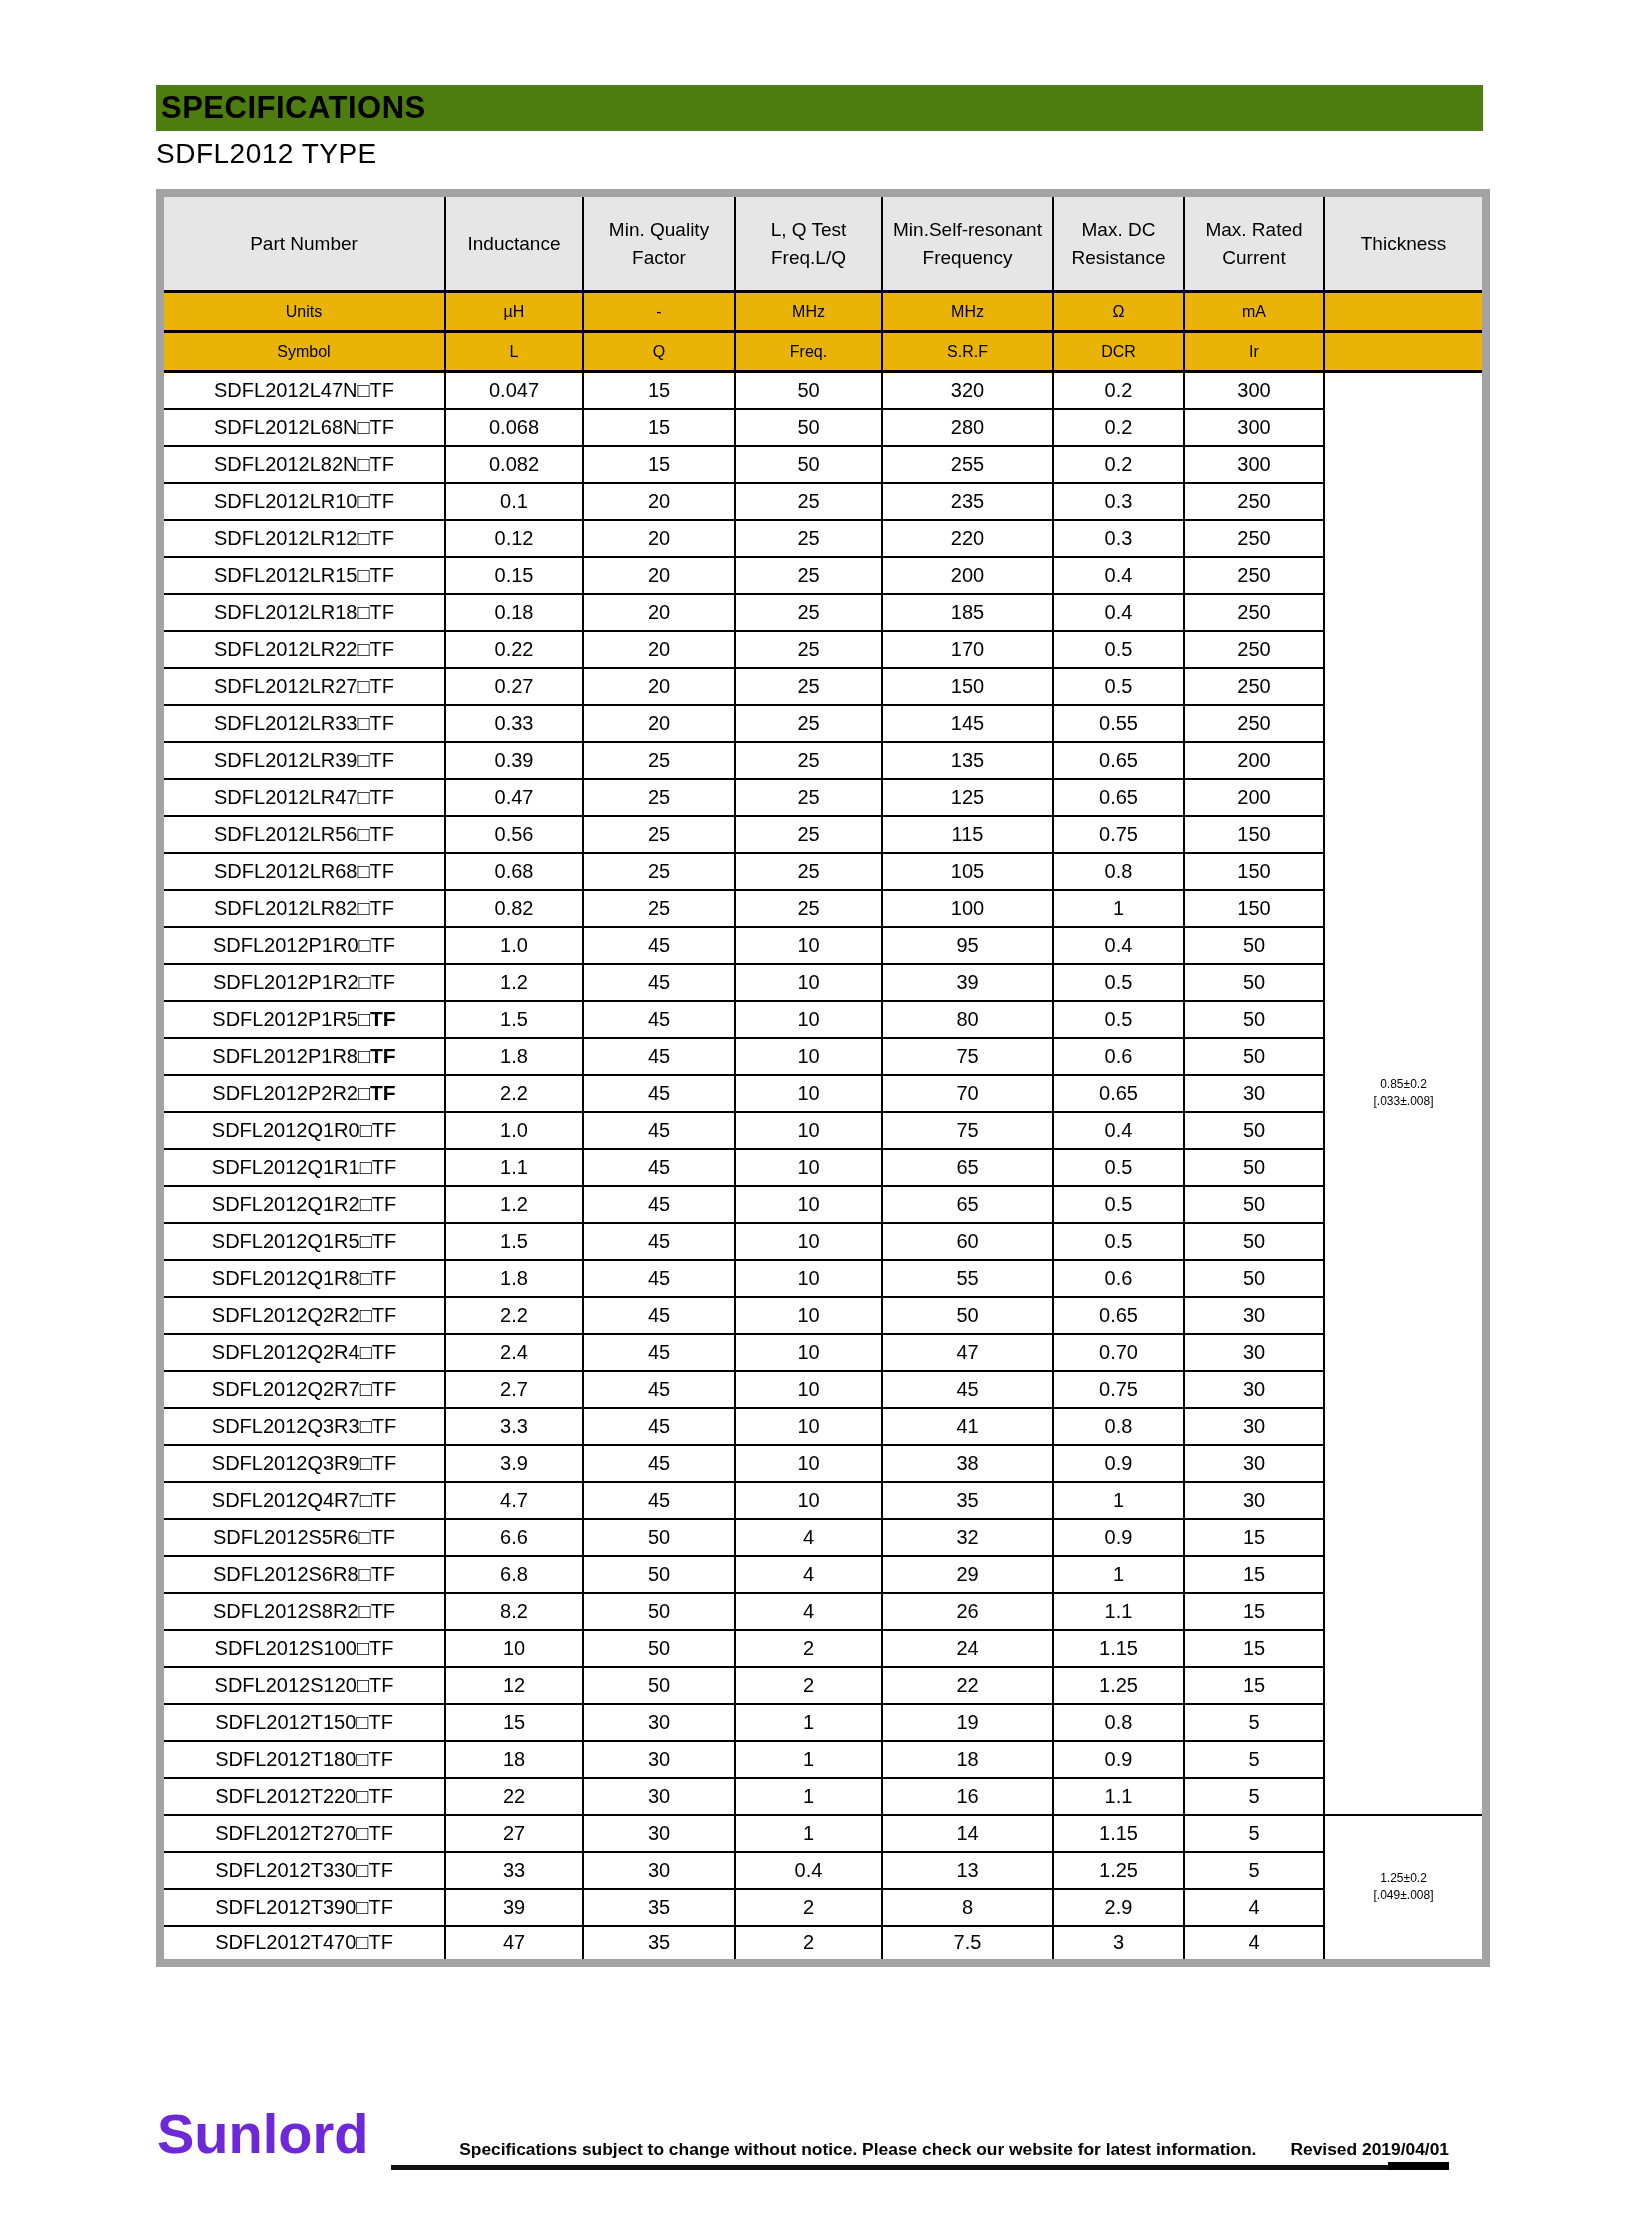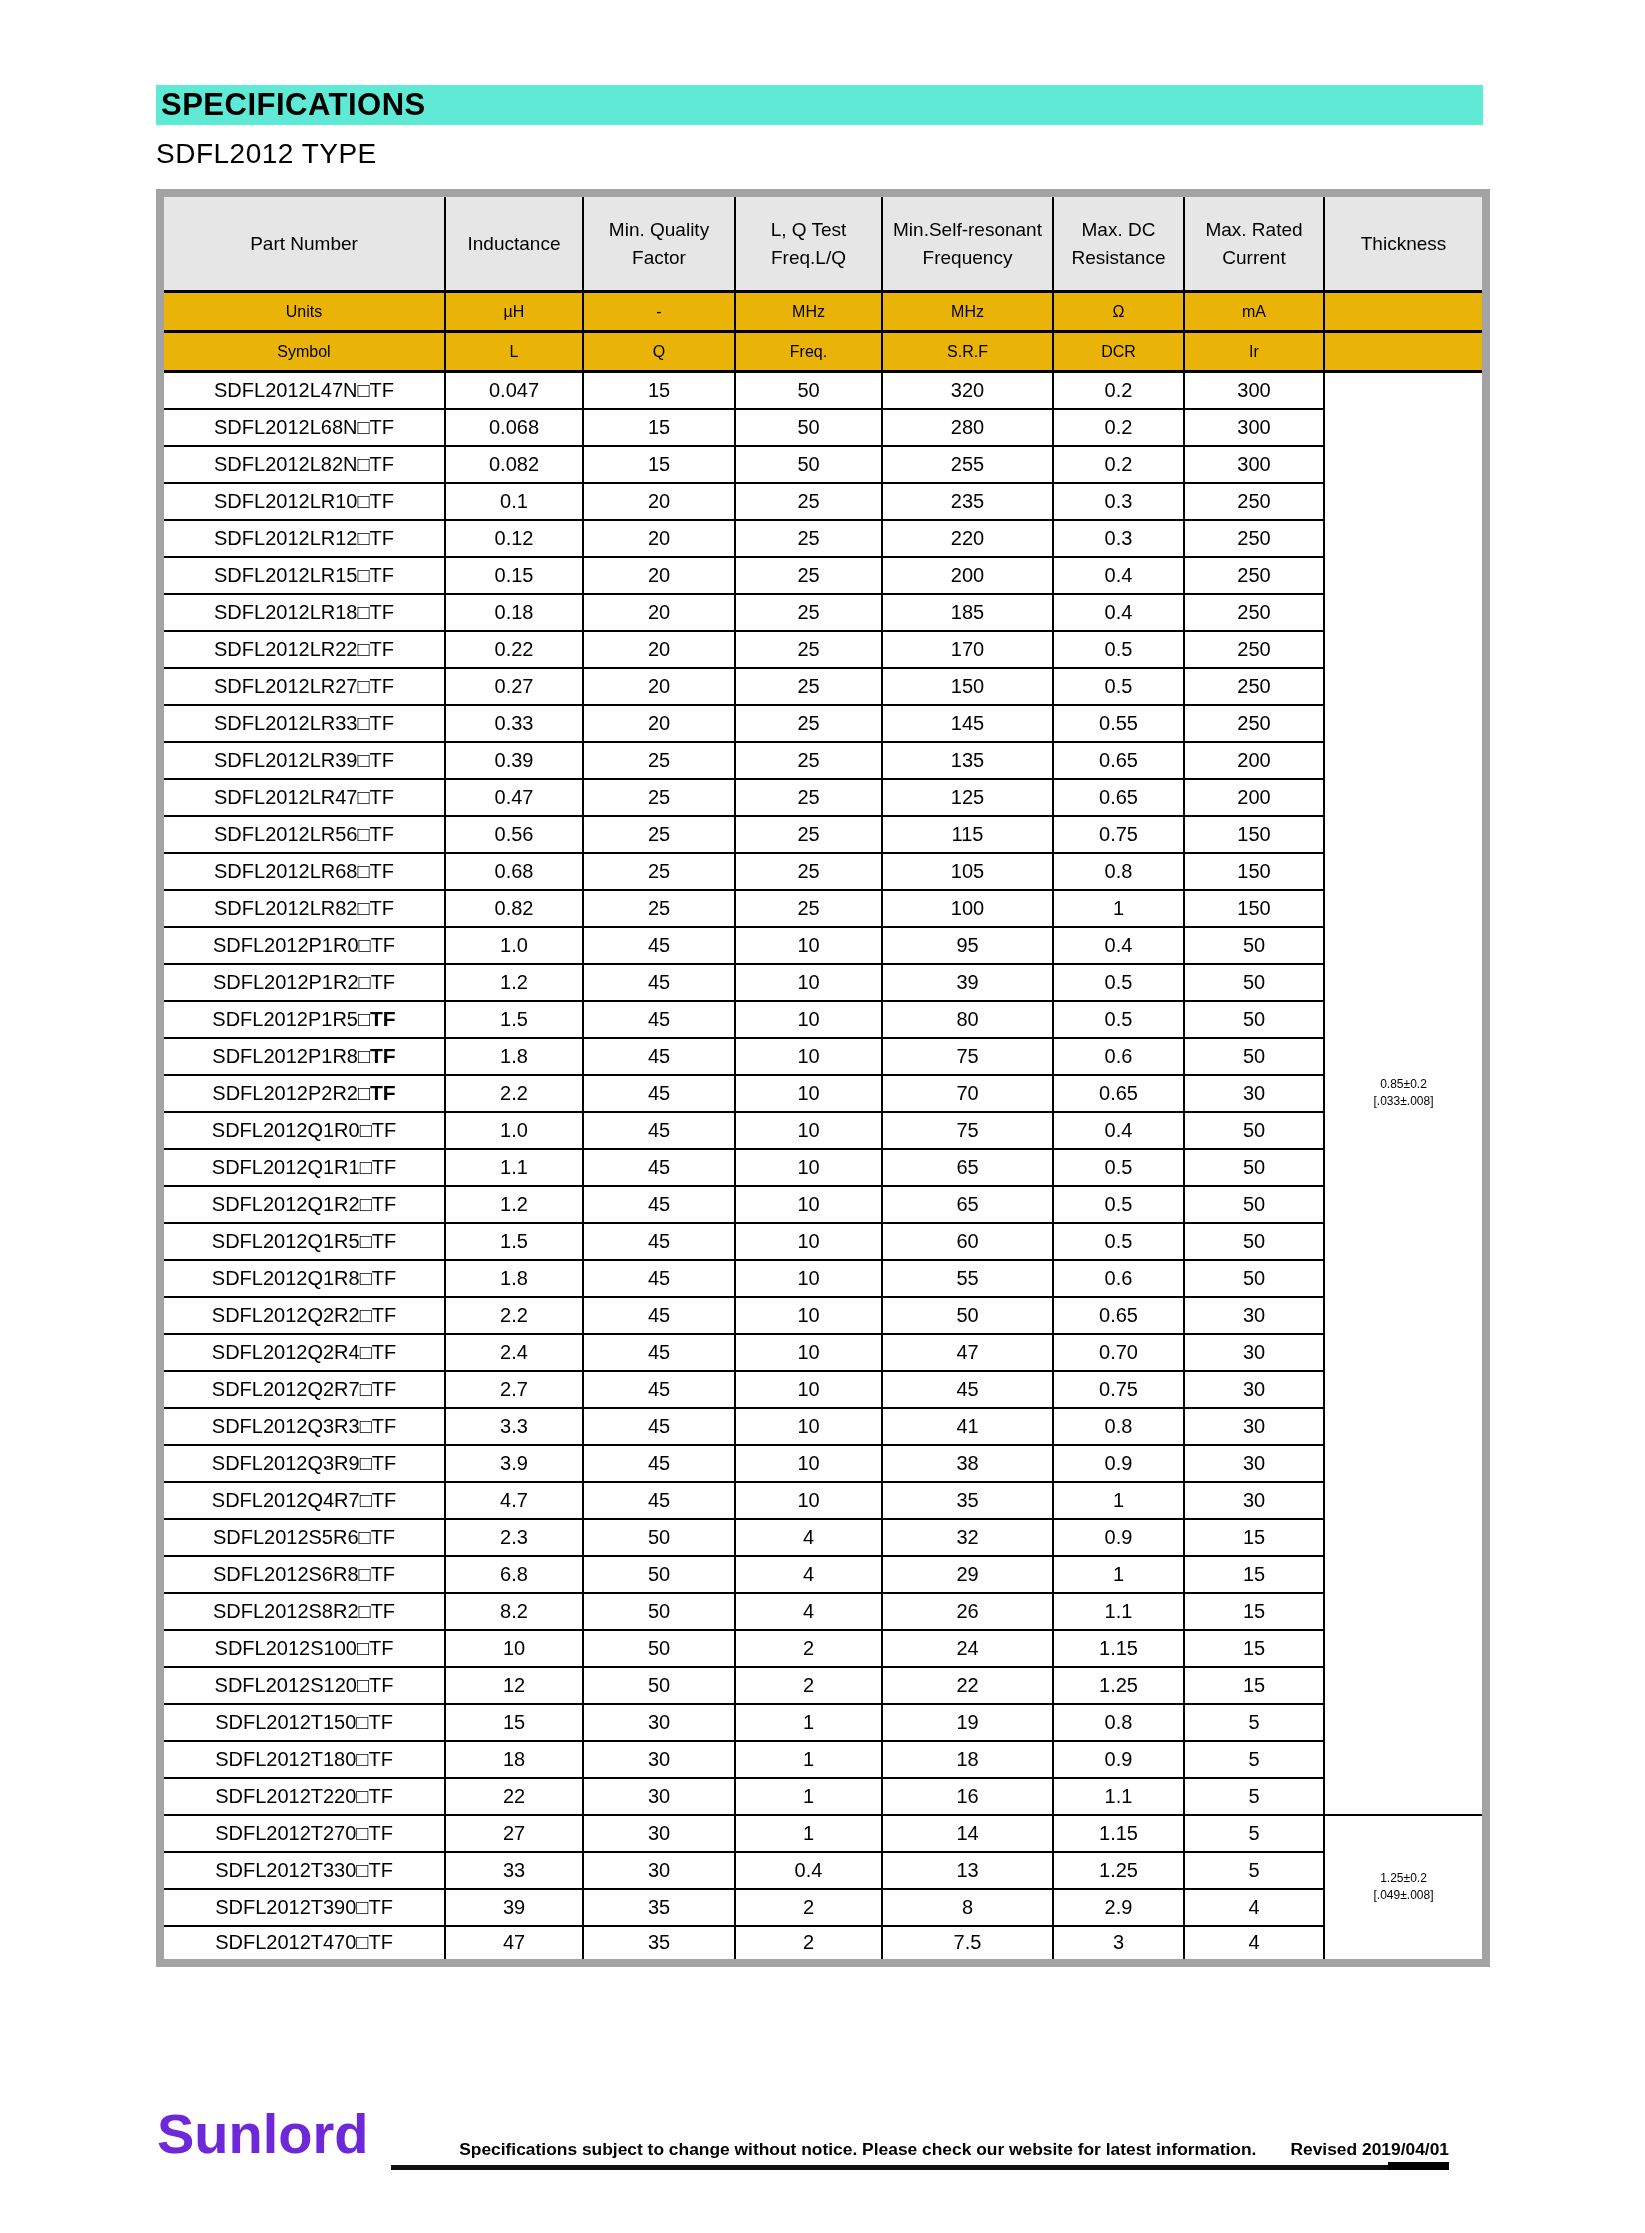--- a/index.html
+++ b/index.html
@@ -1,20 +1,20 @@
 <!DOCTYPE html>
 <html><head>
 <meta charset="utf-8">
 <style>
   html,body{margin:0;padding:0;background:#ffffff;}
   .page{position:relative;width:1646px;height:2234px;background:#ffffff;overflow:hidden;
         font-family:"Liberation Sans","DejaVu Sans",sans-serif;color:#000;}
 
   
-  .spec-bar{position:absolute;left:156px;top:85px;width:1327px;height:40px;background:#5eead4;
+  .spec-bar{position:absolute;left:156px;top:85px;width:1327px;height:46px;background:#4d7c0f;
             display:flex;align-items:center;text-align:center;}
   .spec-bar span{font-size:31px;font-weight:bold;letter-spacing:0.5px;padding-left:5px;}
   .type-title{position:absolute;left:156px;top:138px;font-size:28px;letter-spacing:0.5px;}
 
   
   .tbl-wrap{position:absolute;left:156px;top:189px;width:1327px;}
   table.spec{border-collapse:collapse;table-layout:fixed;width:1327px;border:8px solid #a3a3a3;}
   table.spec th,table.spec td{border:2px solid #000;text-align:center;vertical-align:middle;
             padding:0;overflow:hidden;}
   tr.hdr th{height:93px;background:#e6e6e6;font-weight:normal;font-size:19px;line-height:1.45;
@@ -381,21 +381,21 @@
             <td class="c-part">SDFL2012Q4R7□TF</td>
             <td>4.7</td>
             <td>45</td>
             <td>10</td>
             <td>35</td>
             <td>1</td>
             <td>30</td>
           </tr>
           <tr>
             <td class="c-part">SDFL2012S5R6□TF</td>
-            <td>2.3</td>
+            <td>6.6</td>
             <td>50</td>
             <td>4</td>
             <td>32</td>
             <td>0.9</td>
             <td>15</td>
           </tr>
           <tr>
             <td class="c-part">SDFL2012S6R8□TF</td>
             <td>6.8</td>
             <td>50</td>

